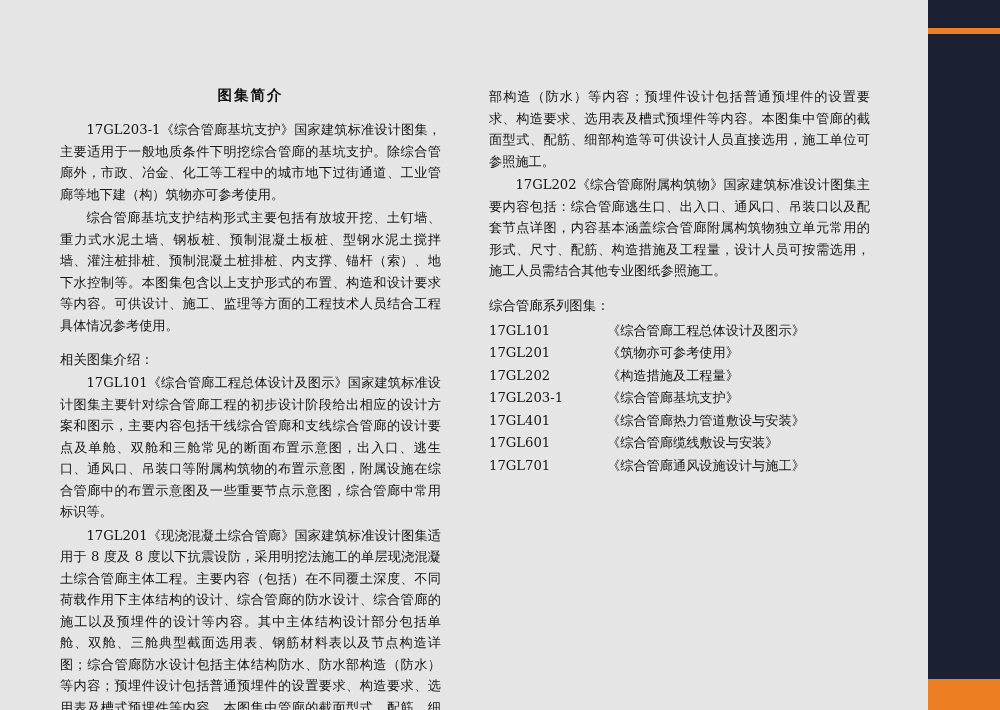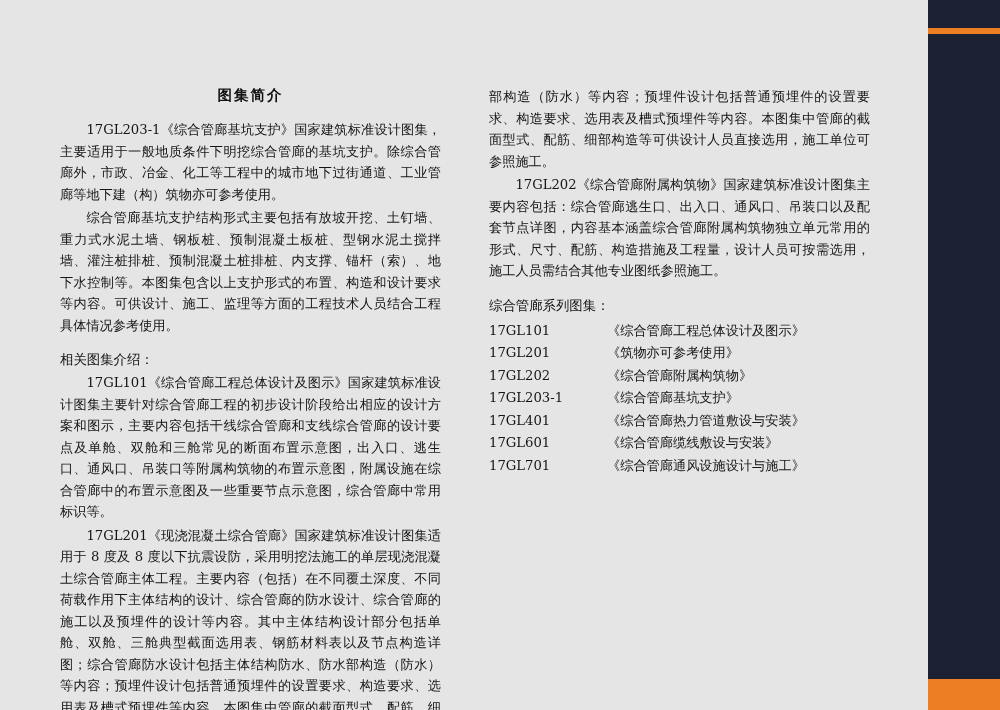--- a/index.html
+++ b/index.html
@@ -149,21 +149,21 @@
       <h3 class="subhead">综合管廊系列图集：</h3>
 
       <ul class="series-list">
         <li>
           <span class="code">17GL101</span><span>《综合管廊工程总体设计及图示》</span>
         </li>
         <li>
           <span class="code">17GL201</span><span>《筑物亦可参考使用》</span>
         </li>
         <li>
-          <span class="code">17GL202</span><span>《综合管廊附属构筑物》</span>
+          <span class="code">17GL202</span><span>《构造措施及工程量》</span>
         </li>
         <li>
           <span class="code">17GL203-1</span><span>《综合管廊基坑支护》</span>
         </li>
         <li>
           <span class="code">17GL401</span><span>《综合管廊热力管道敷设与安装》</span>
         </li>
         <li>
           <span class="code">17GL601</span><span>《综合管廊缆线敷设与安装》</span>
         </li>

